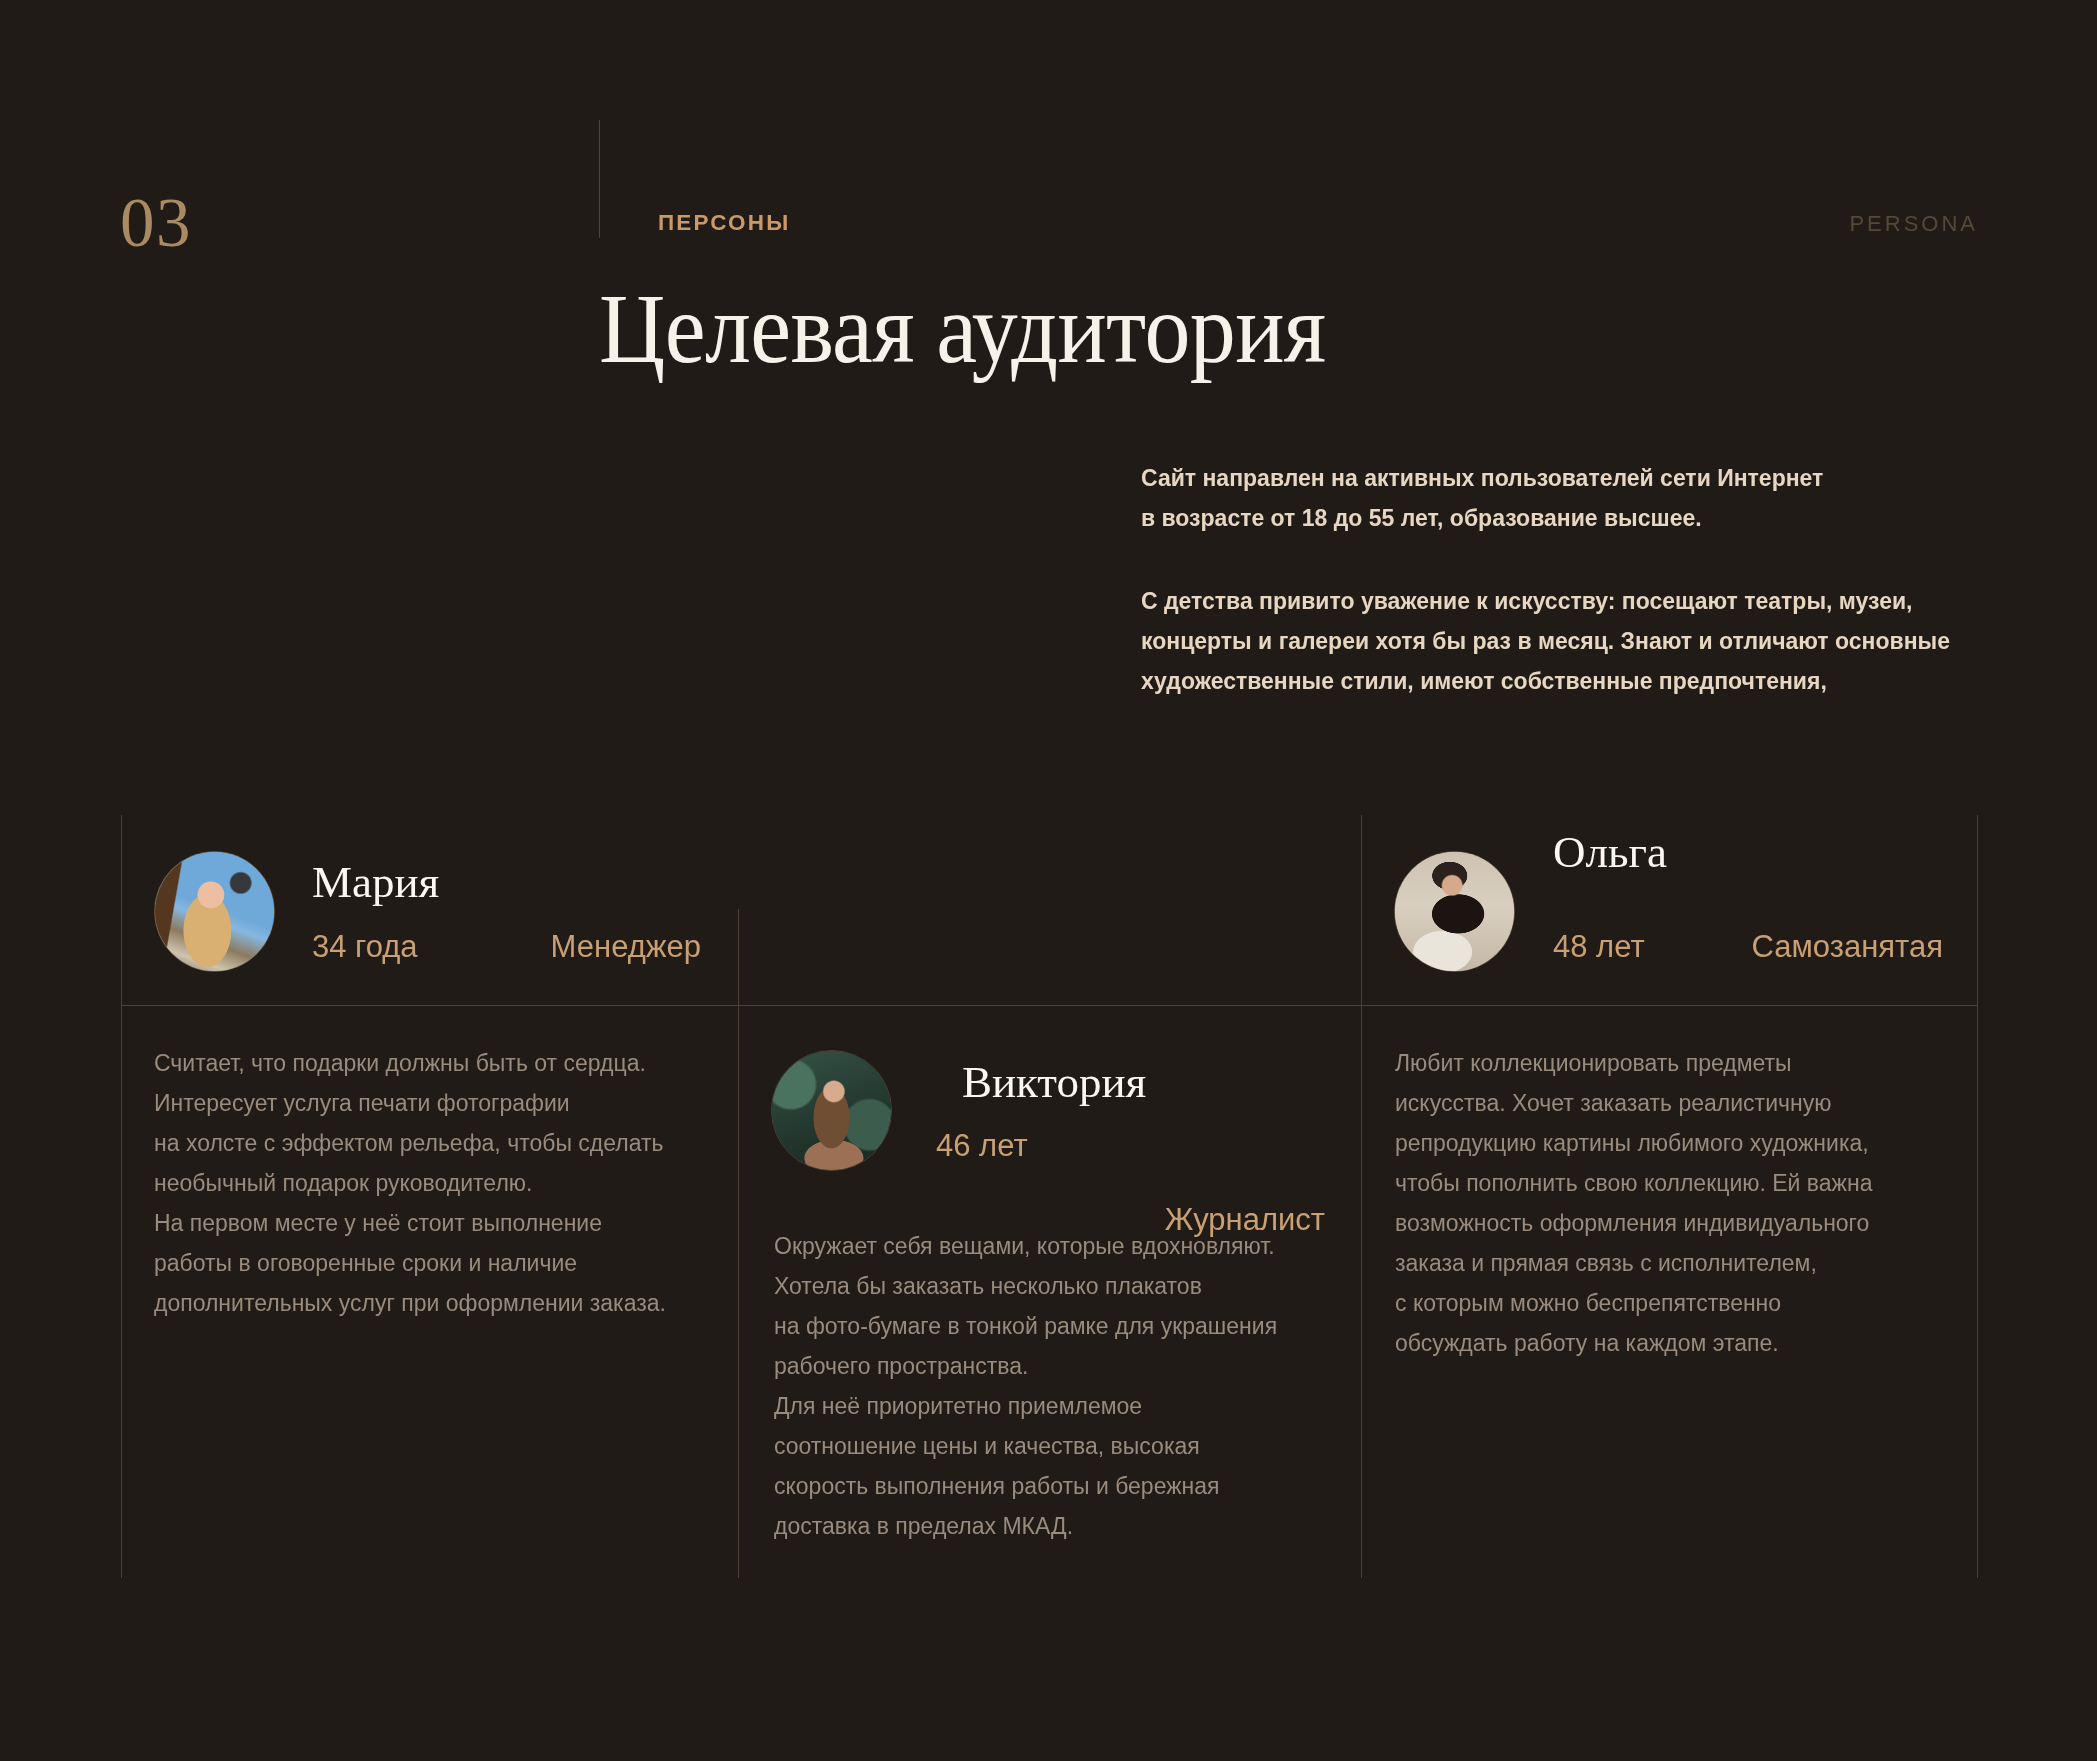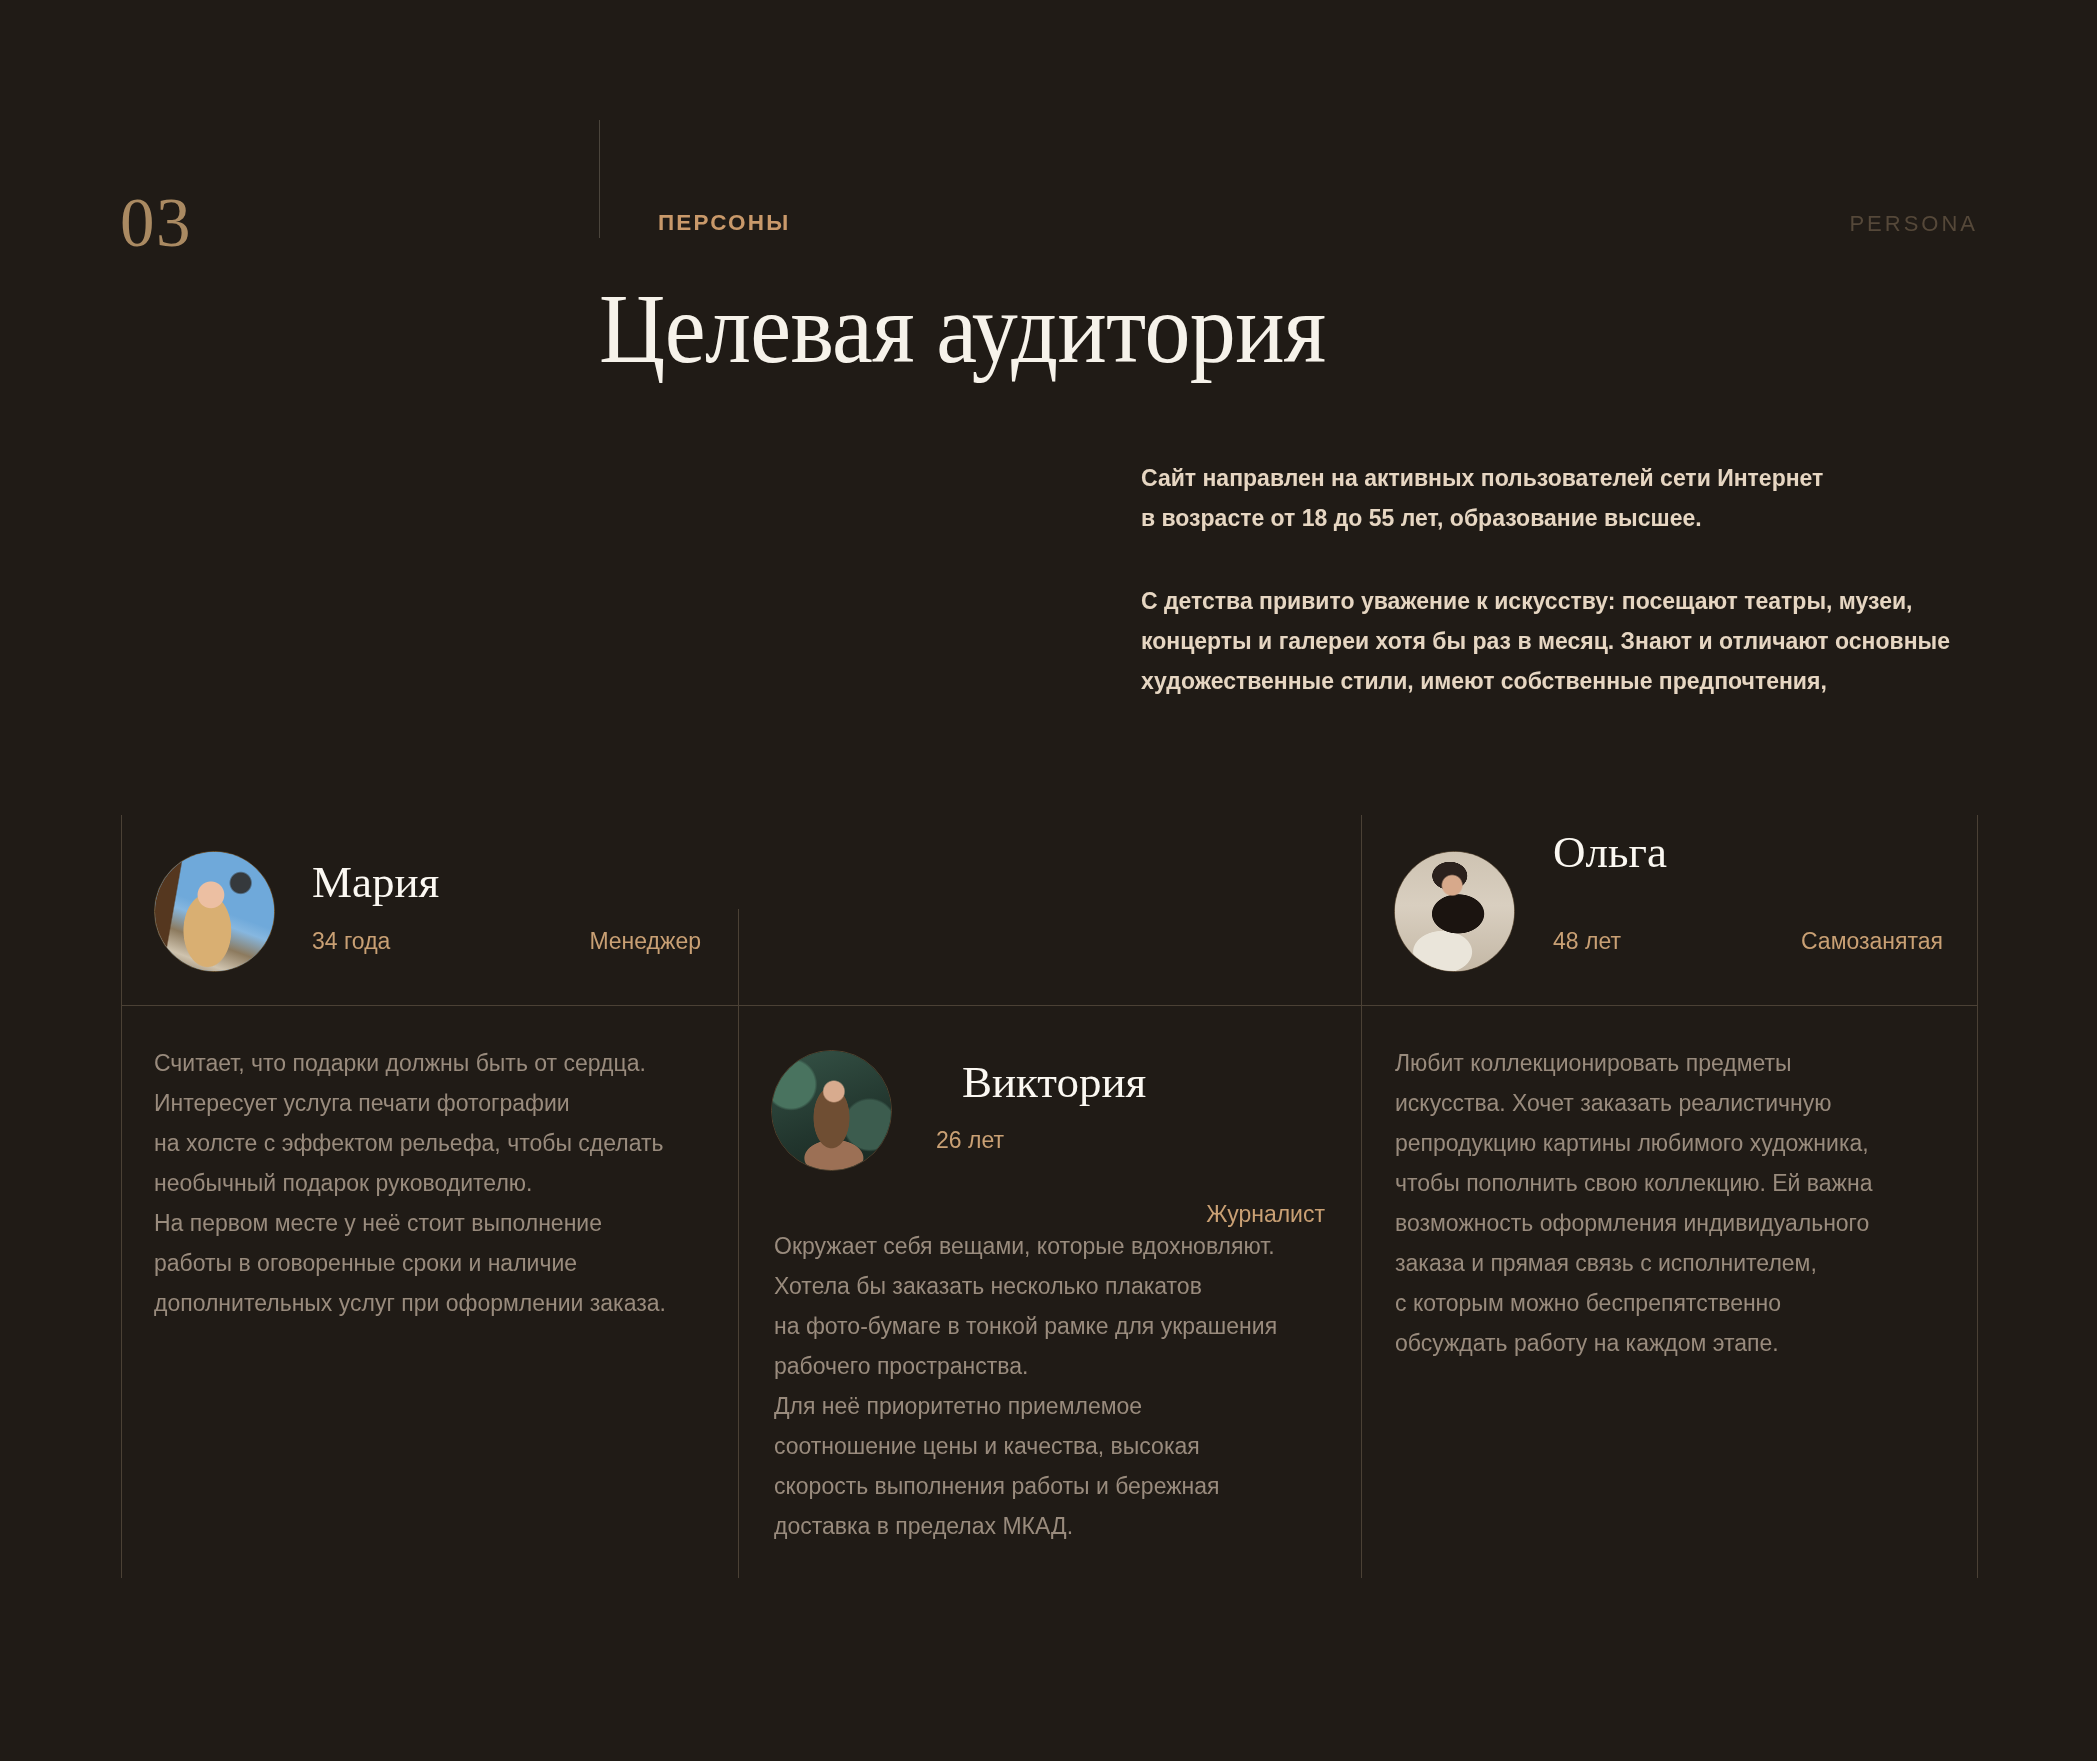--- a/index.html
+++ b/index.html
@@ -81,21 +81,21 @@
   }
   .pname{
     position:absolute;
     font-family:"Liberation Serif",serif;font-size:45px;line-height:1.1;
     color:#fbf8f2;white-space:nowrap;font-weight:400;
   }
   #name-maria   {left:312px; top:858px;}
   #name-viktoria{left:936px;top:1058px;margin-left:26px;}
   #name-olga    {left:1553px;top:828px;}
   .plabel{
-    position:absolute;font-size:23px;line-height:1.2;color:#c9a074;white-space:nowrap;
+    position:absolute;font-size:31px;line-height:1.2;color:#c9a074;white-space:nowrap;
   }
   #age-maria   {left:312px; top:928px;}
   #occ-maria   {right:1396px;top:928px;}
   #age-viktoria{left:936px;top:1127px;}
   #occ-viktoria{right:772px;top:1181px;margin-top:20px;}
   #age-olga    {left:1553px;top:928px;}
   #occ-olga    {right:154px; top:928px;}
   .pdesc{
     position:absolute;font-size:23px;line-height:40px;color:#998b7d;white-space:nowrap;
   }
@@ -145,21 +145,21 @@
       <div>необычный подарок руководителю.</div>
       <div>На первом месте у неё стоит выполнение</div>
       <div>работы в оговоренные сроки и наличие</div>
       <div>дополнительных услуг при оформлении заказа.</div>
     </div>
 
   <div class="avatar" id="avatar-viktoria">
     <div class="ph ph-viktoria"></div>
   </div>
   <div class="pname" id="name-viktoria">Виктория</div>
-  <div class="plabel" id="age-viktoria">26 лет</div>
+  <div class="plabel" id="age-viktoria">46 лет</div>
   <div class="plabel" id="occ-viktoria">Журналист</div>
   <div class="pdesc" id="desc-viktoria">
       <div>Окружает себя вещами, которые вдохновляют.</div>
       <div>Хотела бы заказать несколько плакатов</div>
       <div>на фото-бумаге в тонкой рамке для украшения</div>
       <div>рабочего пространства.</div>
       <div>Для неё приоритетно приемлемое</div>
       <div>соотношение цены и качества, высокая</div>
       <div>скорость выполнения работы и бережная</div>
       <div>доставка в пределах МКАД.</div>

